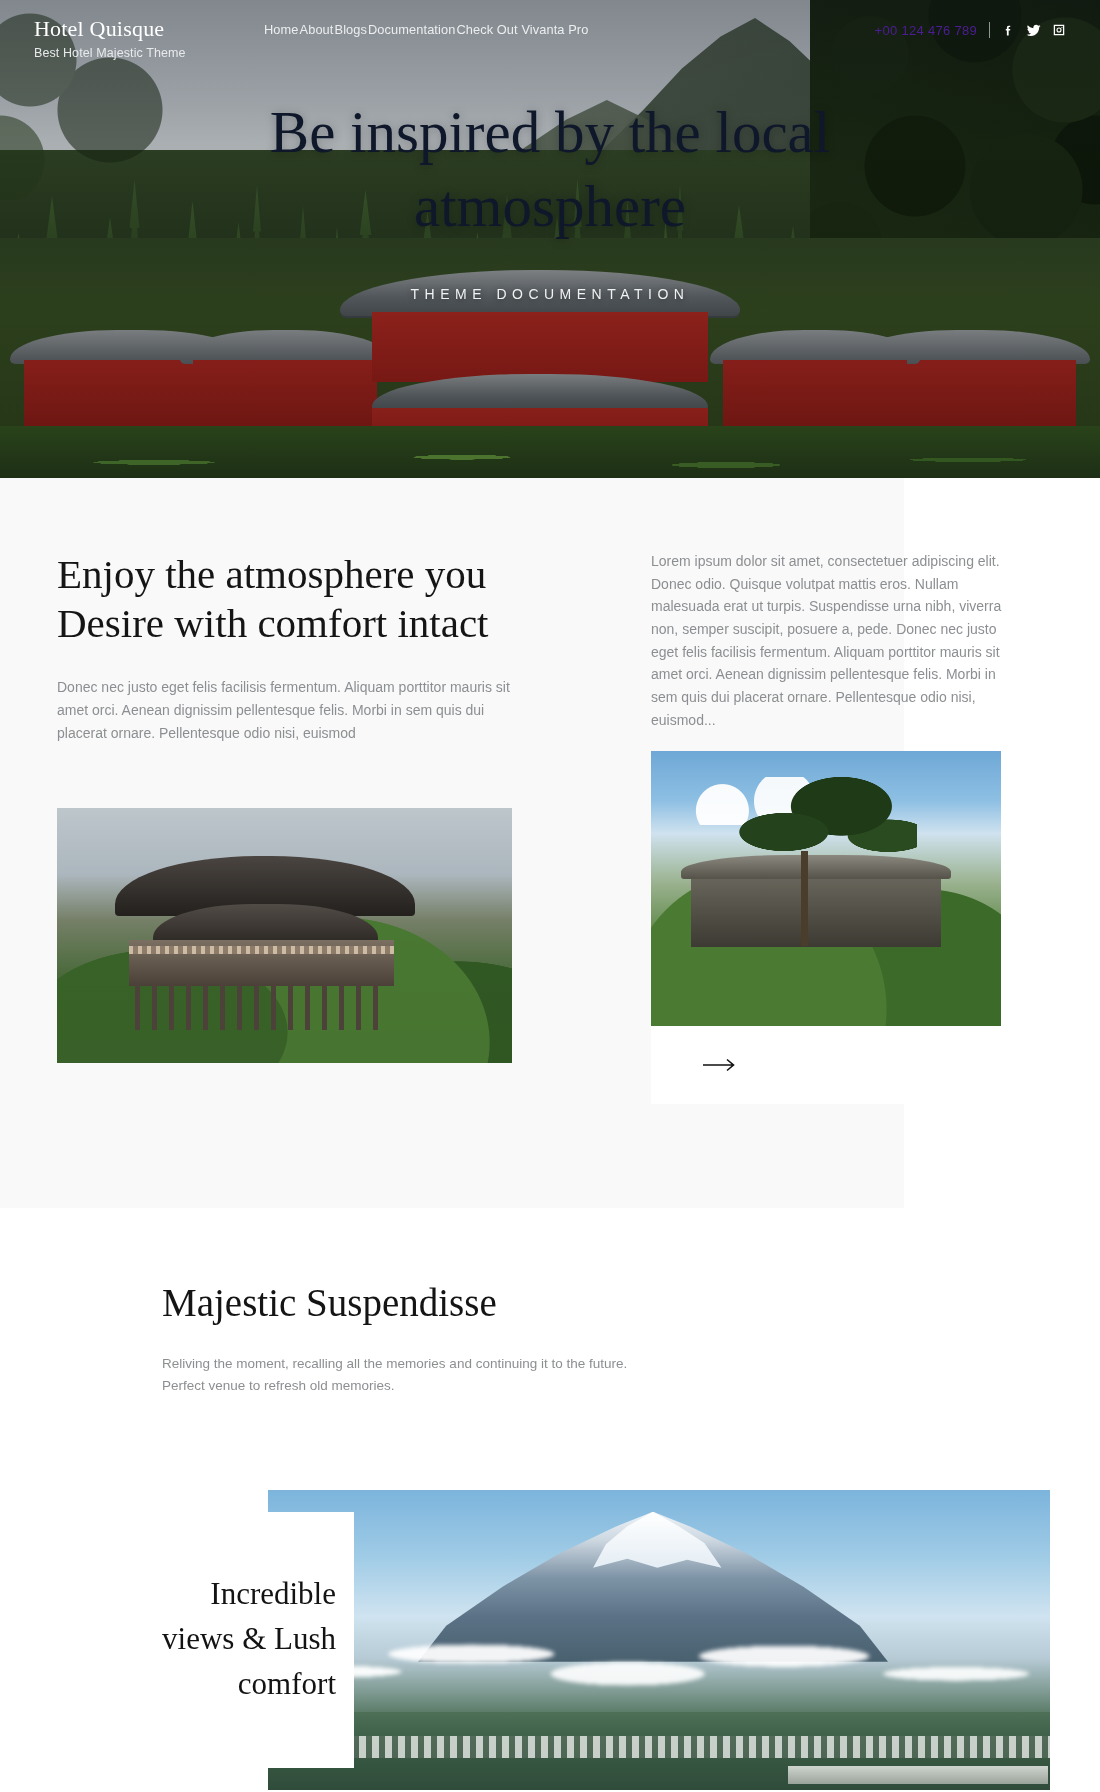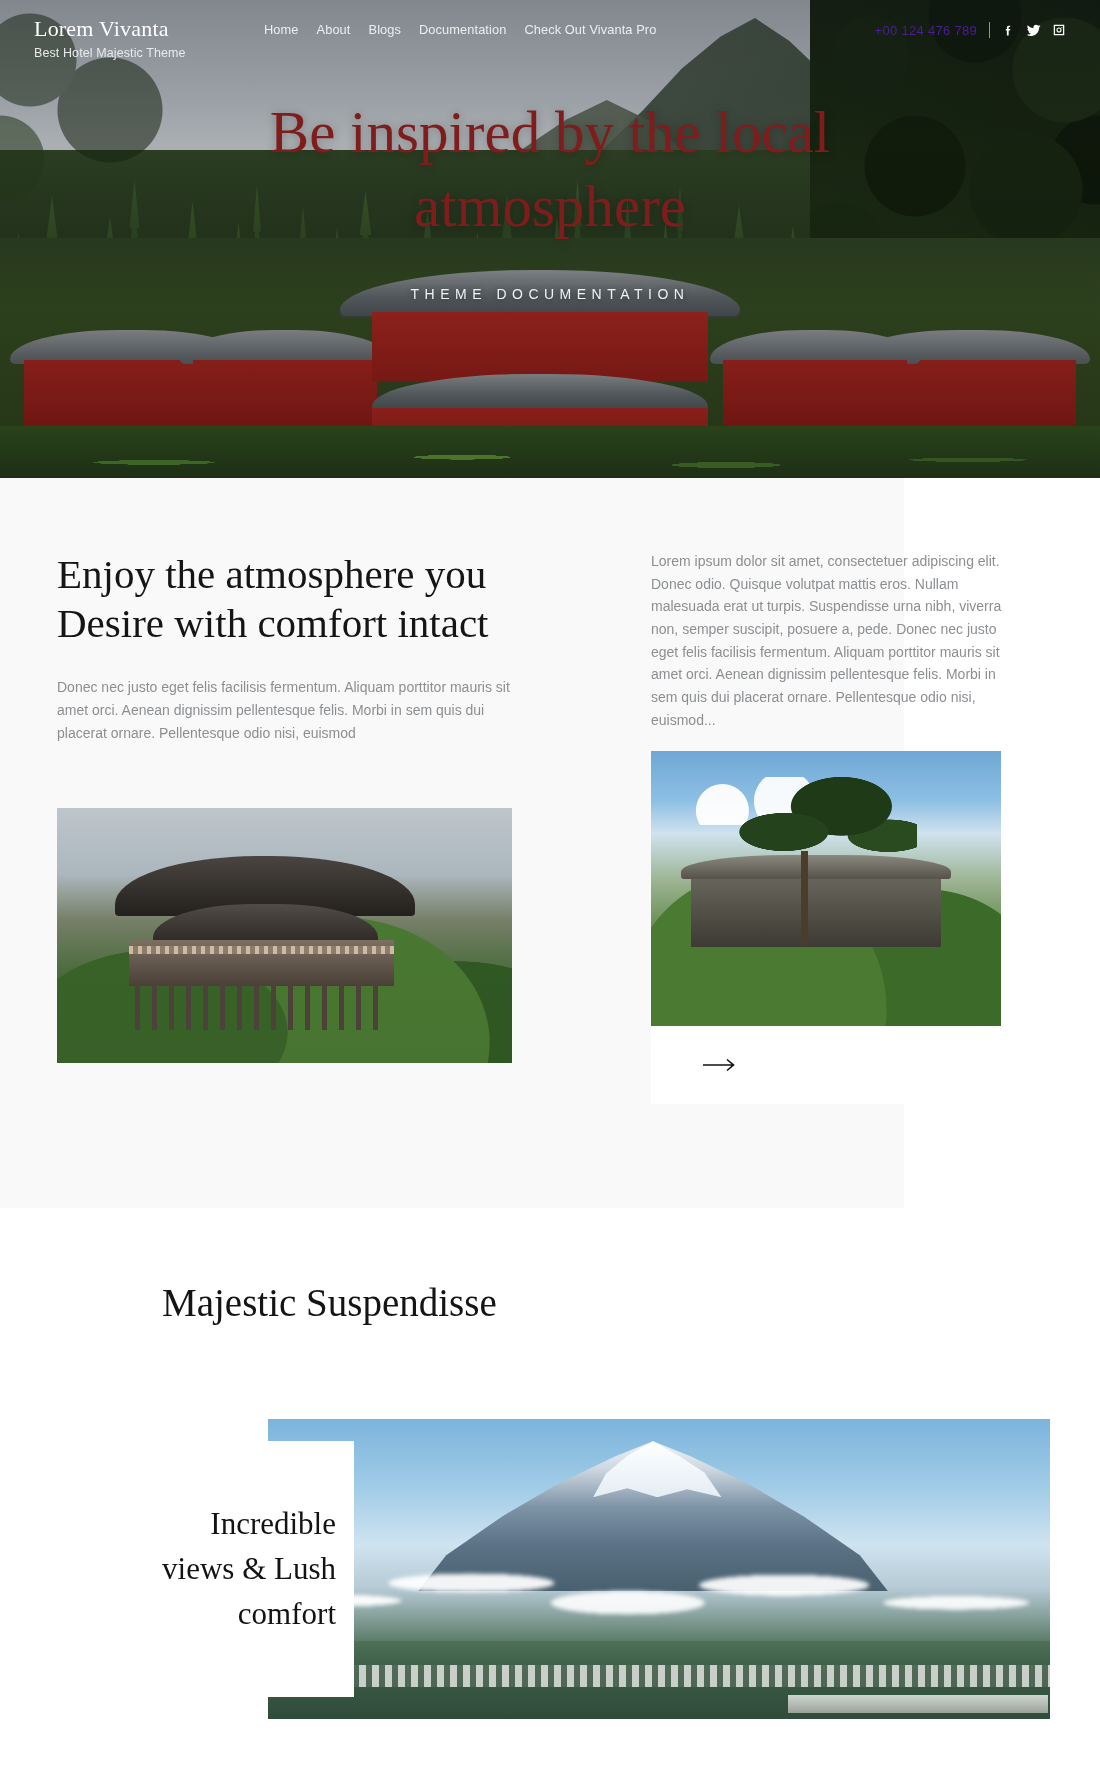--- a/index.html
+++ b/index.html
@@ -126,42 +126,42 @@
   }
   .brand { width:230px; flex:0 0 auto; }
   .brand-title {
     font-family:"Liberation Serif", serif;
     font-size:22px; color:#fff; line-height:1.2; letter-spacing:.2px;
   }
   .brand-sub {
     font-size:12.5px; color:#e8eaec; margin-top:4px; letter-spacing:.1px;
   }
   .mainnav {
-    flex:1 1 auto; display:flex; align-items:center; gap:18px;
+    flex:1 1 auto; display:flex; align-items:center; gap:1px;
     padding-top:6px;
   }
   .mainnav a {
     color:#eceef0; text-decoration:none; font-size:12.8px; letter-spacing:.1px;
     white-space:nowrap;
   }
   .topright {
     display:flex; align-items:center; gap:12px; padding-top:6px; flex:0 0 auto;
   }
   .phone { color:#4c1d95; font-size:13px; letter-spacing:.3px; white-space:nowrap; }
   .divider { width:1px; height:16px; background:rgba(255,255,255,.55); }
   .socials { display:flex; align-items:center; gap:11px; }
   .socials svg { display:block; fill:#fff; }
 
   
   .hero-copy {
     position:absolute; left:0; top:96px; width:1100px; text-align:center; z-index:5;
   }
   .hero-title {
     font-family:"Liberation Serif", serif;
-    font-size:59px; line-height:1.25; color:#7f1d1d; font-weight:400;
+    font-size:59px; line-height:1.25; color:#0f172a; font-weight:400;
     text-shadow:0 1px 10px rgba(0,0,0,.25);
     max-width:620px; margin:0 auto;
   }
   .hero-sub {
     margin-top:42px; font-size:14px; color:#f0f1f2;
     letter-spacing:5.5px; text-transform:uppercase;
     text-shadow:0 1px 6px rgba(0,0,0,.45);
   }
 
   
@@ -409,21 +409,21 @@
         <div class="t-body" style="top:138px;height:44px;"></div>
         <div class="t-pillars" style="bottom:0;left:8%;width:84%;height:42px;"></div>
       </div>
       <div class="greenery"></div>
     </div>
     <div class="hero-shade"></div>
   </div>
 
   <div class="topbar">
     <div class="brand">
-      <div class="brand-title">Lorem Vivanta</div>
+      <div class="brand-title">Hotel Quisque</div>
       <div class="brand-sub">Best Hotel Majestic Theme</div>
     </div>
 
     <nav class="mainnav">
       <a href="#">Home</a>
       <a href="#">About</a>
       <a href="#">Blogs</a>
       <a href="#">Documentation</a>
       <a href="#">Check Out Vivanta Pro</a>
     </nav>
@@ -488,20 +488,21 @@
           </svg>
         </div>
       </div>
     </div>
   </div>
 </section>
 
 <section class="sec-majestic">
   <div class="maj-wrap">
     <h2 class="maj-title">Majestic Suspendisse</h2>
+    <p class="maj-p">Reliving the moment, recalling all the memories and continuing it to the future. Perfect venue to refresh old memories.</p>
   </div>
 
   <div class="maj-media">
     <div class="fuji">
       <div class="fuji-peak"></div>
       <div class="fuji-snow"></div>
       <div class="fuji-clouds"></div>
       <div class="fuji-land"></div>
       <div class="fuji-town"></div>
       <div class="fuji-bridge"></div>

